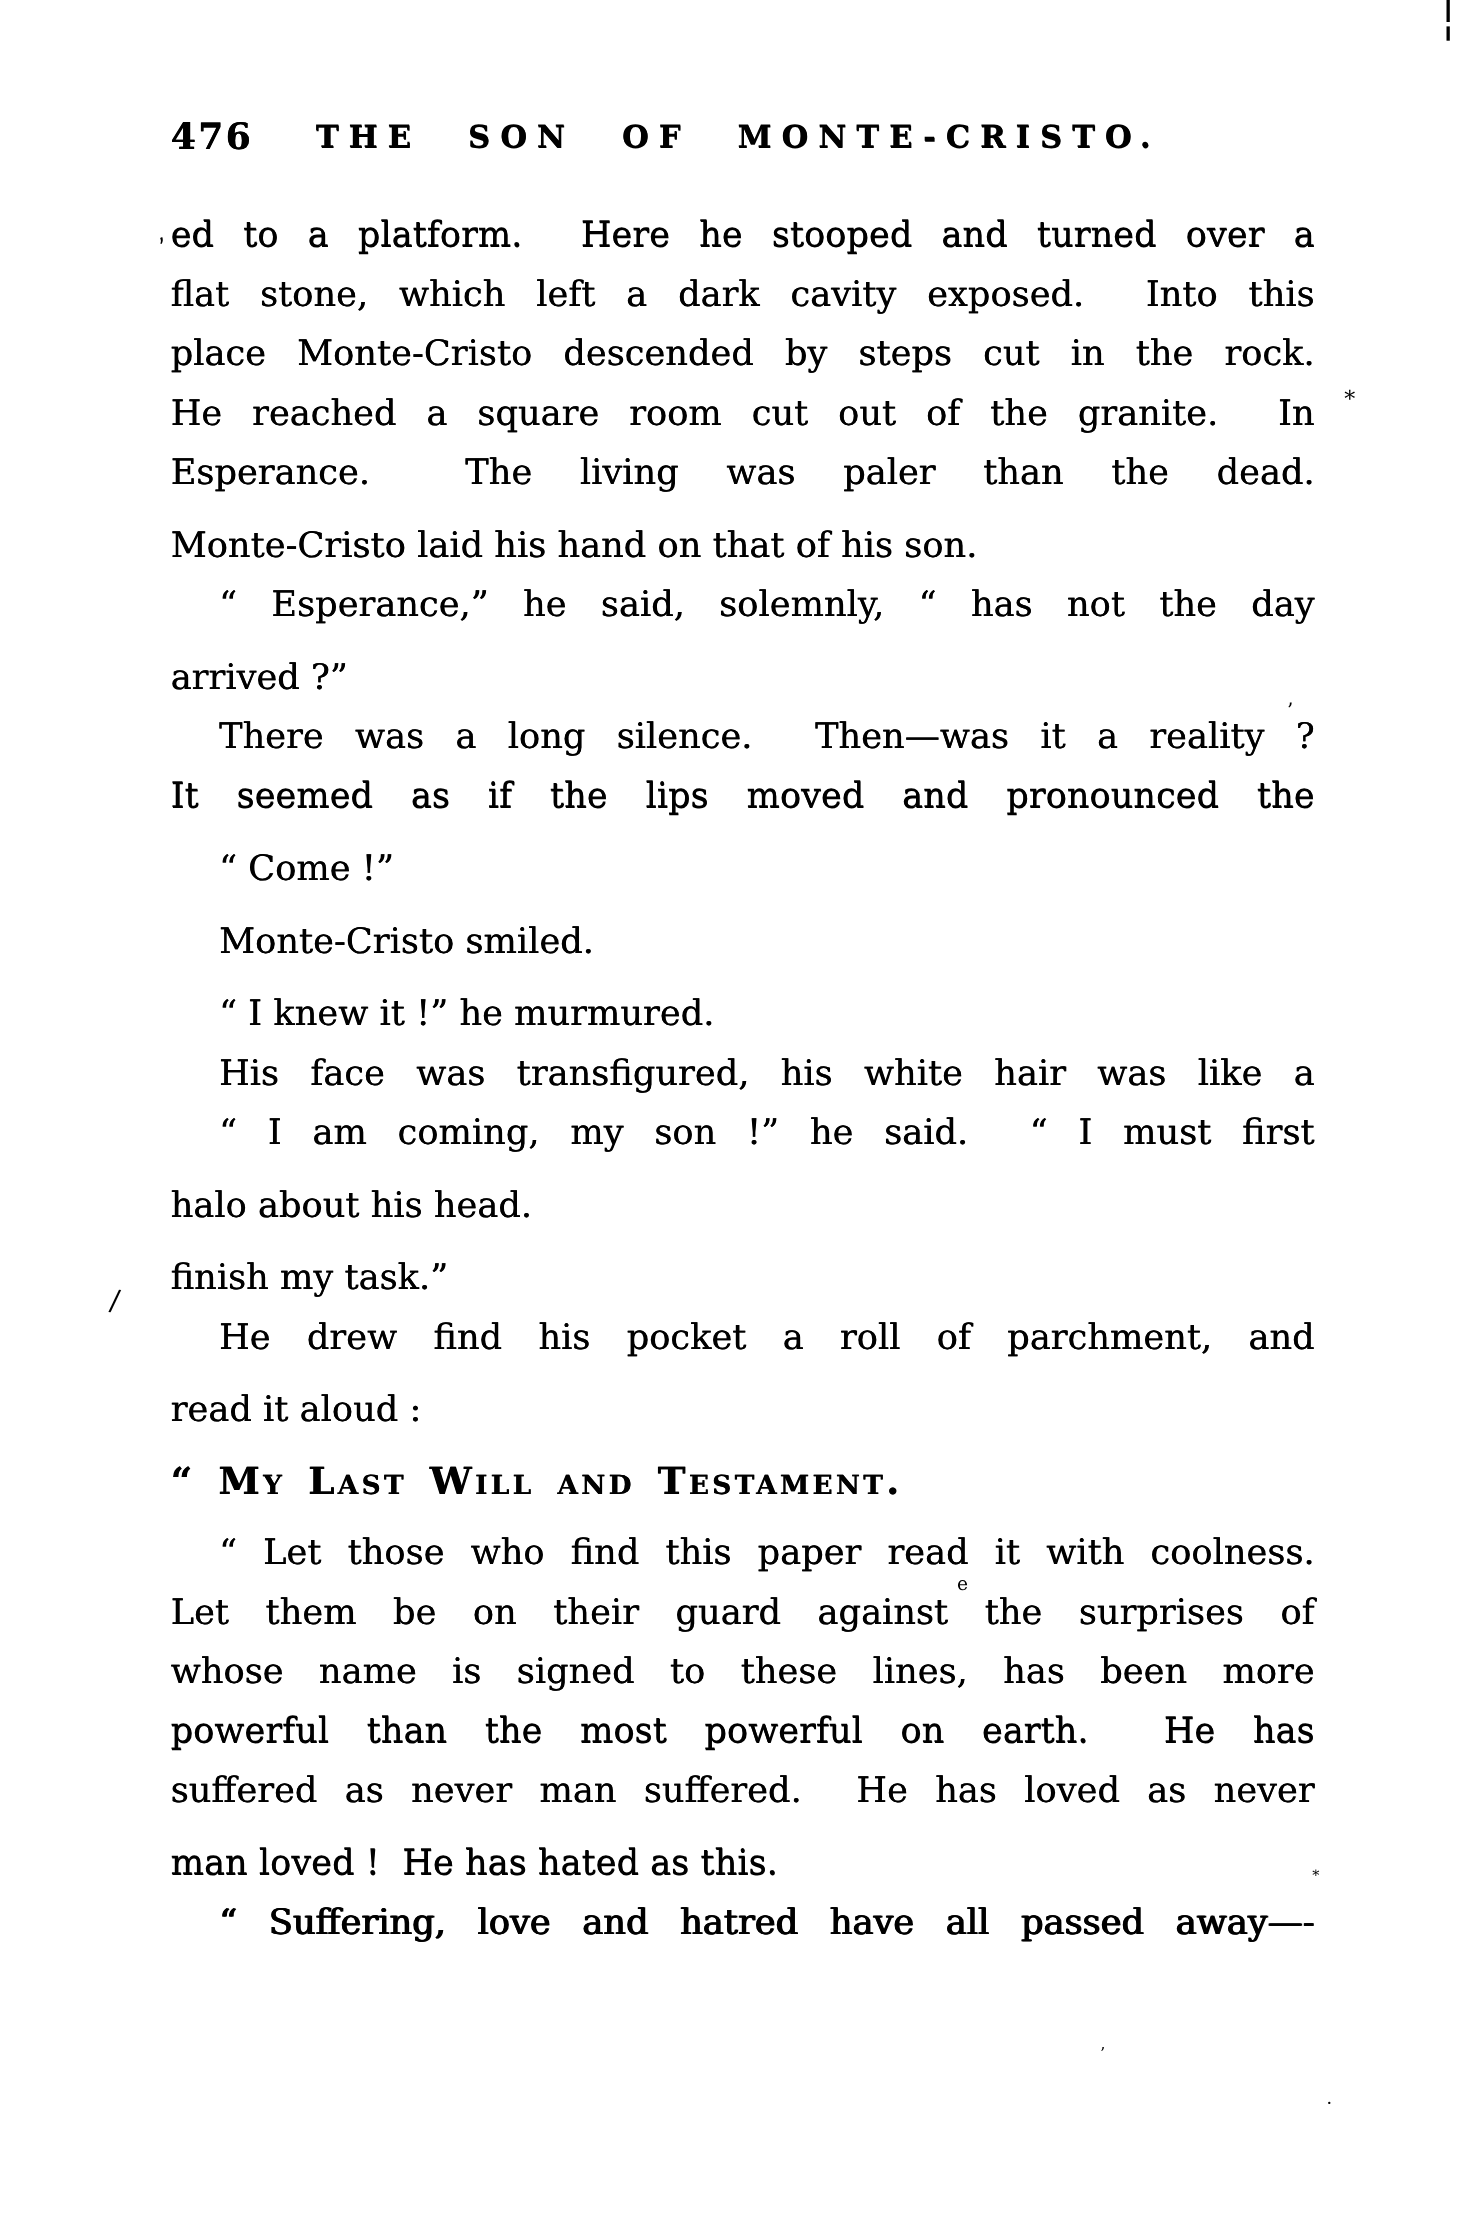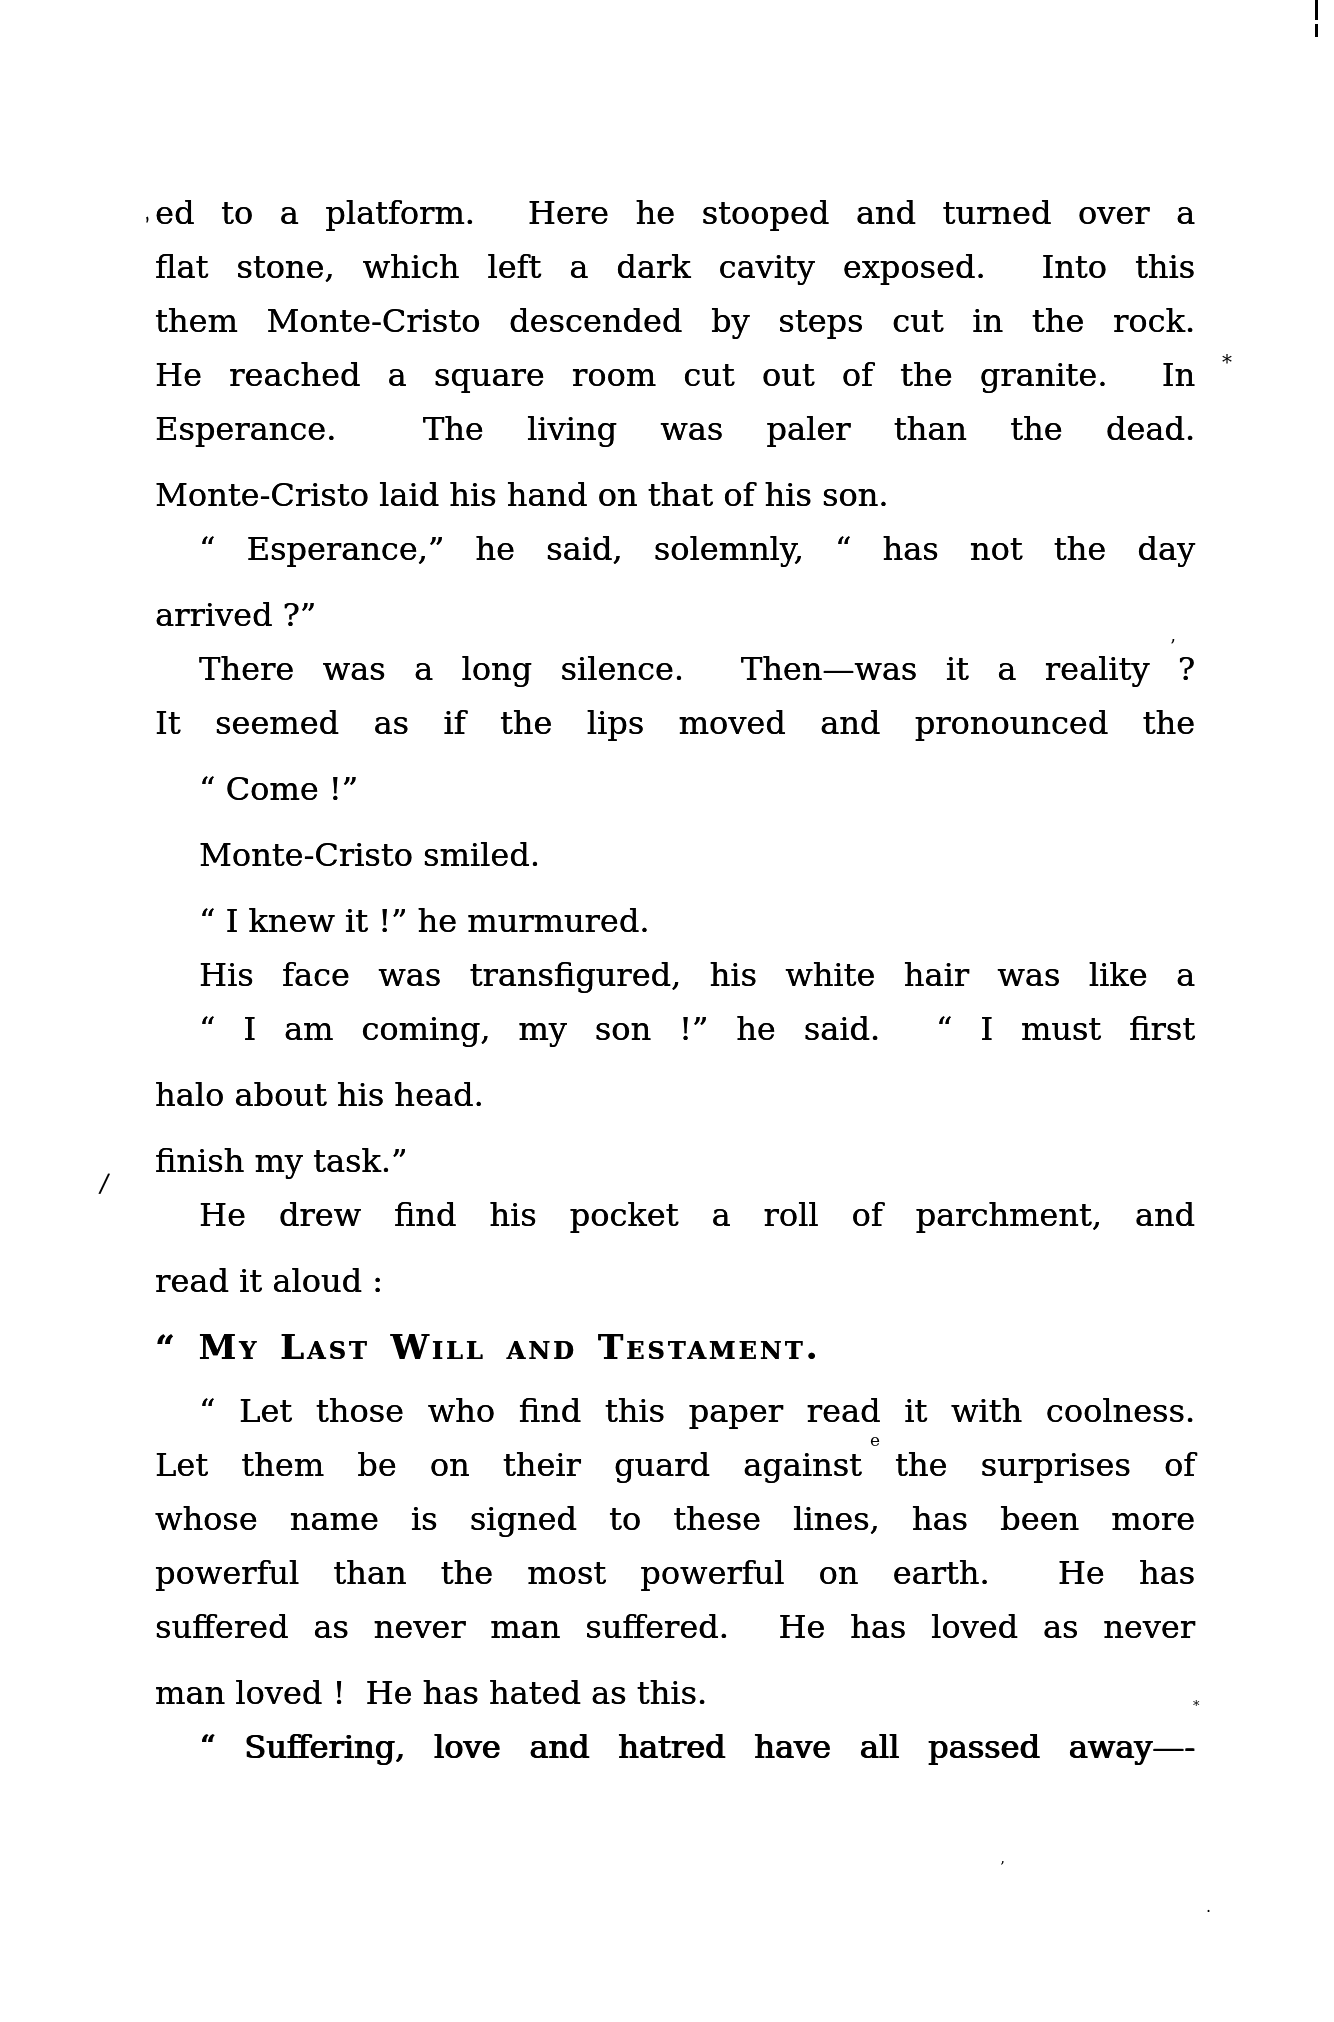--- a/index.html
+++ b/index.html
@@ -47,26 +47,30 @@
   
   .art { position:absolute; text-shadow:none; }
   .corner-seg { position:absolute; width:3px; background:#000; left:0; }
   .a-rot { display:inline-block; }
 </style>
 </head>
 <body>
 
 <div class="page">
 
+  <div class="header">
+    <span class="pagenum">476</span>
+    <span class="runtitle">THE SON OF MONTE-CRISTO.</span>
+  </div>
 
   <div class="body">
 
     <div class="ln">ed to a platform.  Here he stooped and turned over a</div>
     <div class="ln">flat stone, which left a dark cavity exposed.  Into this</div>
-    <div class="ln">them Monte-Cristo descended by steps cut in the rock.</div>
+    <div class="ln">place Monte-Cristo descended by steps cut in the rock.</div>
     <div class="ln">He reached a square room cut out of the granite.  In</div>
     <div class="ln">Esperance.  The living was paler than the dead.</div>
     <div class="ln last">Monte-Cristo laid his hand on that of his son.</div>
 
     <div class="ln ind">“ Esperance,” he said, solemnly, “ has not the day</div>
     <div class="ln last">arrived ?”</div>
 
     <div class="ln ind">There was a long silence.  Then—was it a reality ?</div>
     <div class="ln">It seemed as if the lips moved and pronounced the</div>
 

